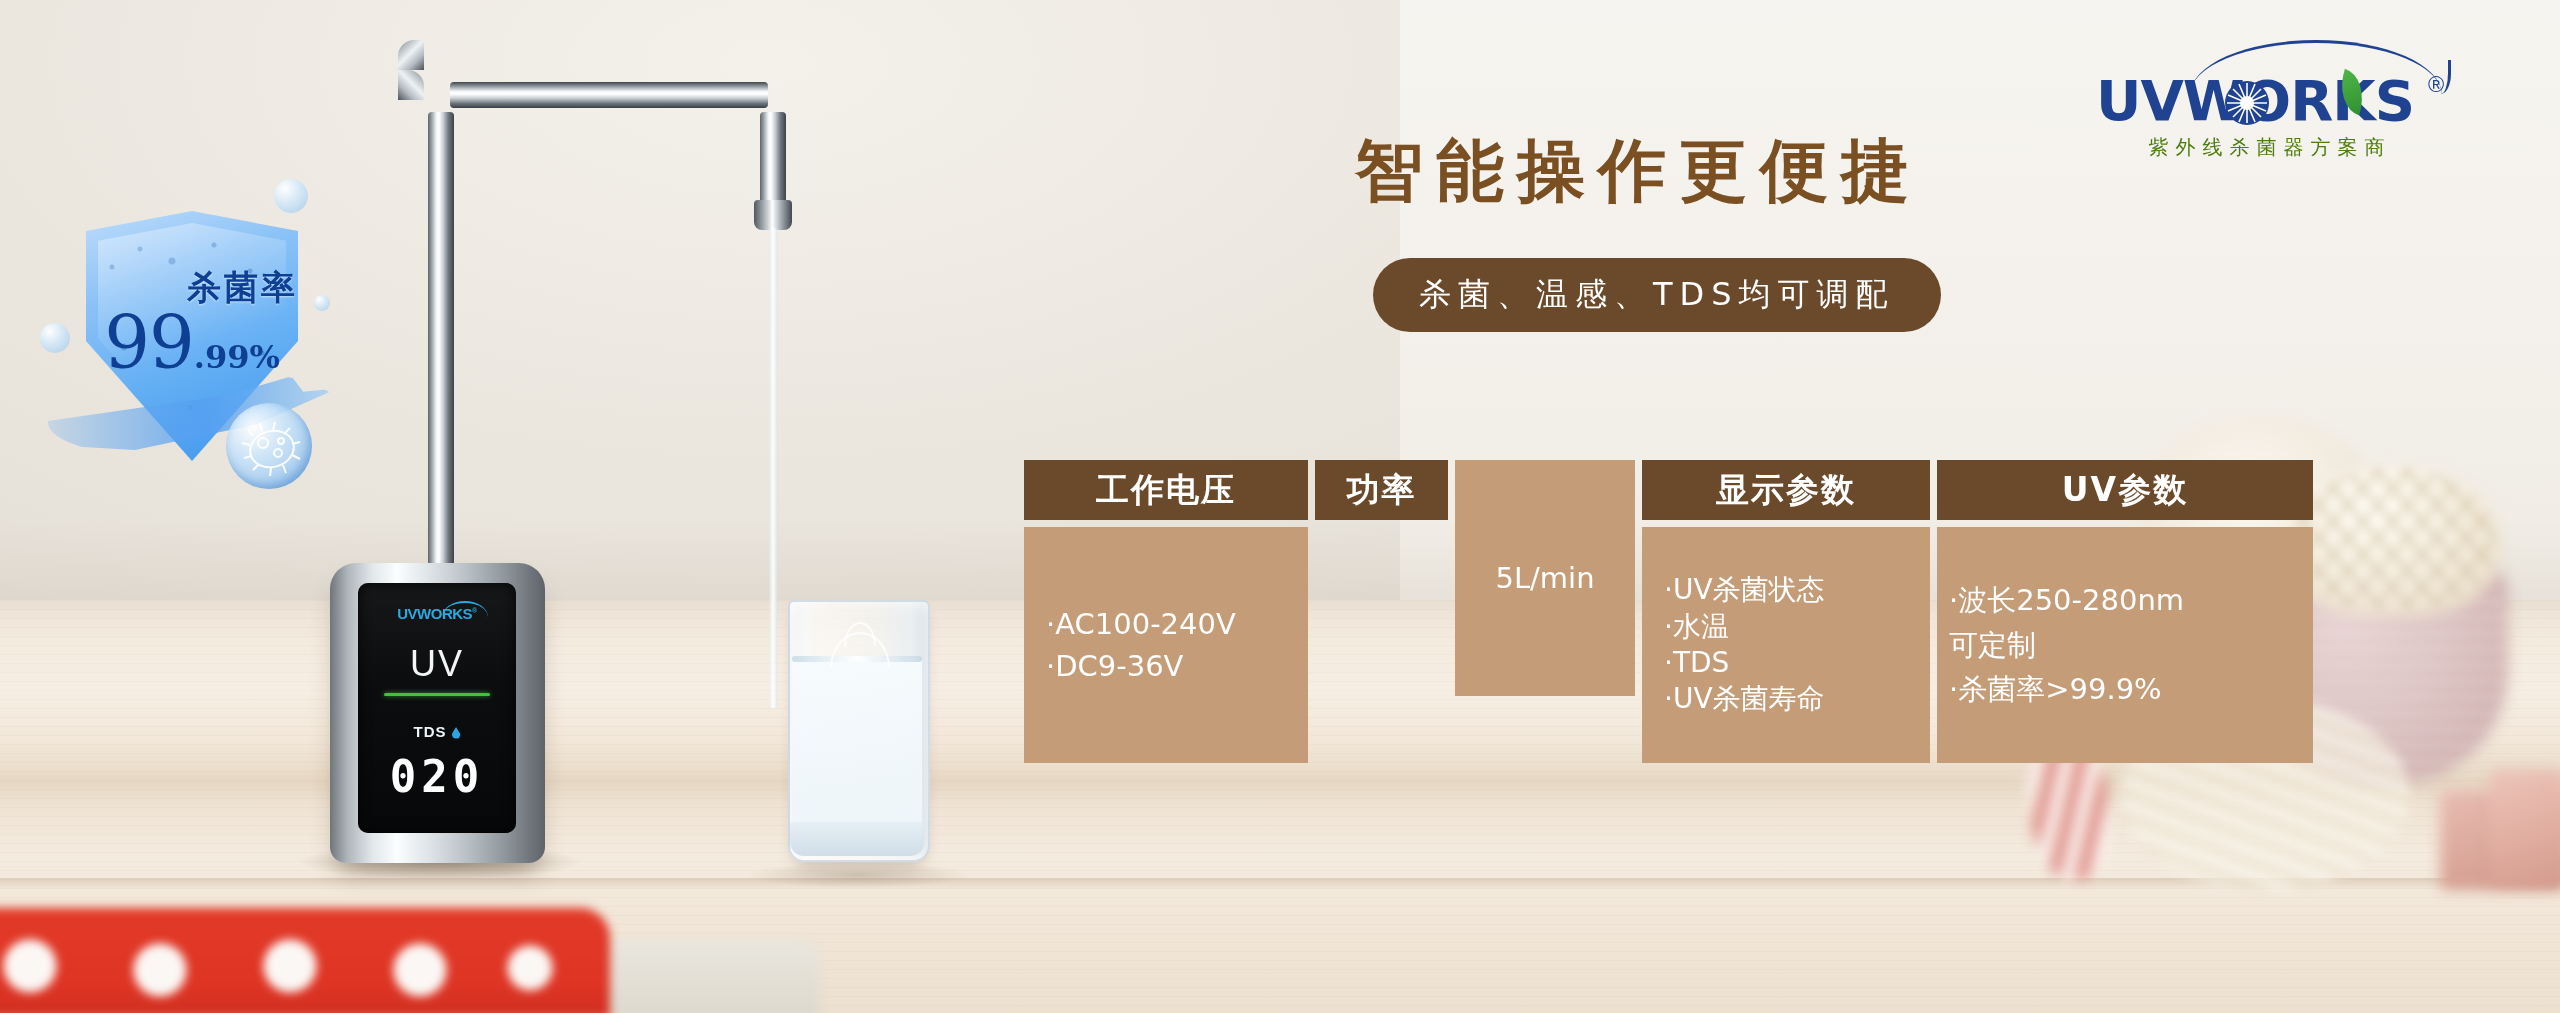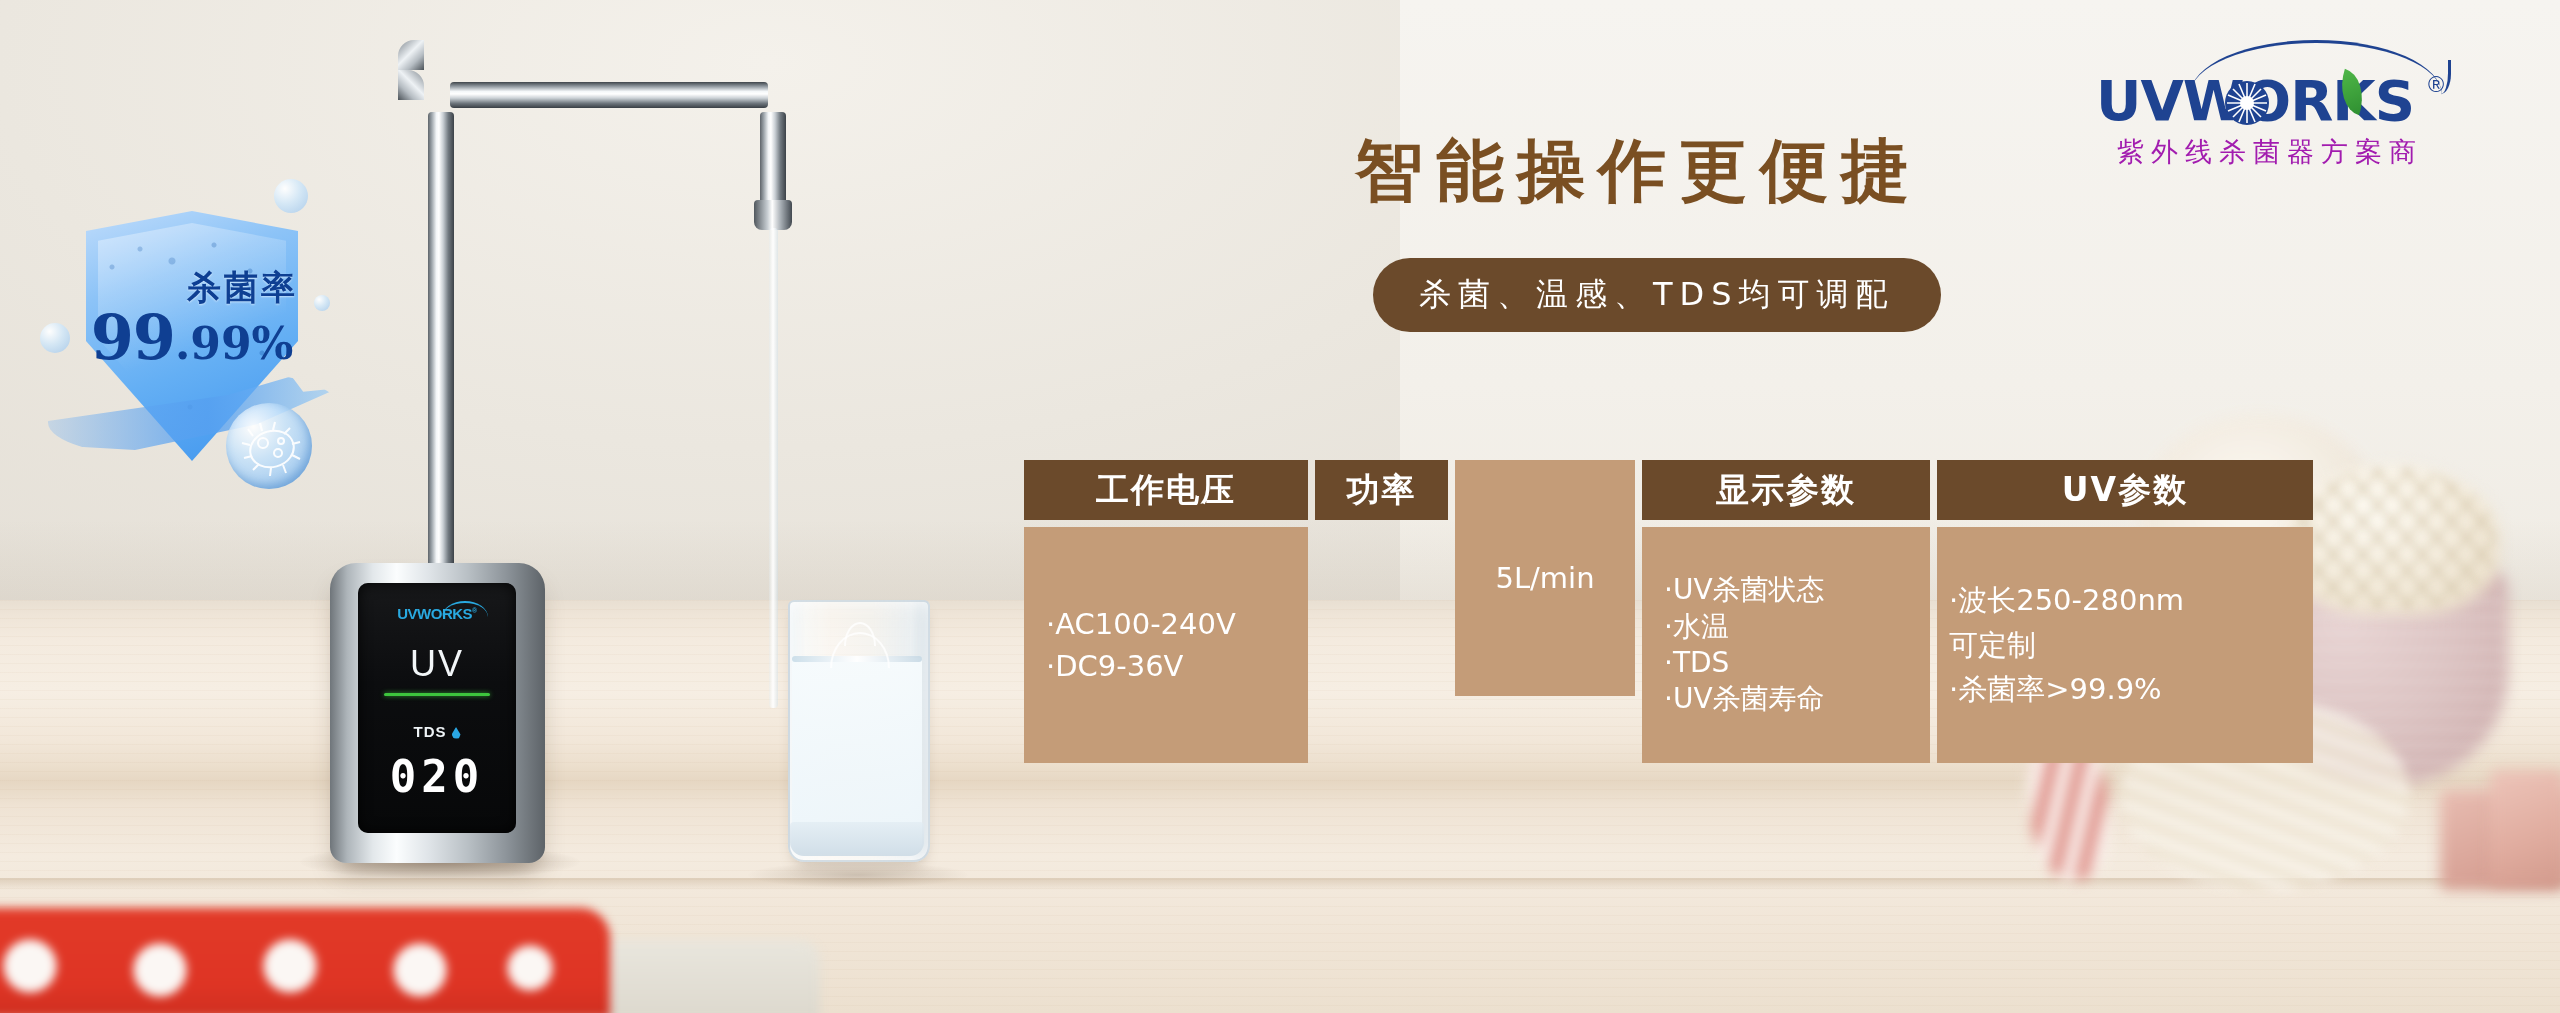--- a/index.html
+++ b/index.html
@@ -300,22 +300,22 @@
     position:absolute;left:48px;top:90px;width:212px;text-align:right;
     color:#0e3f93;font-size:34px;font-weight:bold;letter-spacing:3px;
     font-family:"DejaVu Sans","Liberation Sans",sans-serif;
     text-shadow:0 1px 2px rgba(255,255,255,.55);
   }
   .badge-pct{
     position:absolute;left:48px;top:132px;width:212px;text-align:center;
     color:#0f3f92;font-family:"DejaVu Serif","Liberation Serif",serif;
     line-height:1;
   }
-  .badge-pct .big{font-size:62px;font-weight:bold;letter-spacing:-1px;}
-  .badge-pct .small{font-size:44px;font-weight:bold;}
+  .badge-pct .big{font-size:72px;font-weight:normal;letter-spacing:-1px;}
+  .badge-pct .small{font-size:32px;font-weight:bold;}
   .badge-swoosh{
     position:absolute;left:10px;top:196px;width:290px;height:86px;
     background:linear-gradient(90deg,rgba(120,180,245,.30),rgba(86,160,240,.82) 55%,rgba(140,200,250,.55));
     clip-path:polygon(0% 58%, 62% 28%, 84% 6%, 88% 24%, 100% 20%, 72% 62%, 30% 92%, 0% 86%);
     border-radius:40%;
   }
   .badge-bug{
     position:absolute;left:188px;top:228px;width:86px;height:86px;border-radius:50%;
     background:radial-gradient(circle at 32% 28%, rgba(255,255,255,.92) 0%, rgba(195,226,252,.80) 38%, rgba(110,175,240,.75) 100%);
     box-shadow:inset -3px -4px 10px rgba(40,110,185,.40);
@@ -352,21 +352,21 @@
     font-size:56px;font-weight:bold;color:#1f4391;letter-spacing:-1px;
     white-space:nowrap;
   }
   .logo-reg{
     position:absolute;left:338px;top:34px;
     font-size:22px;color:#1f4391;font-family:"Liberation Sans",sans-serif;
   }
   .logo-sub{
     position:absolute;left:10px;top:96px;width:340px;text-align:center;
     font-family:Liberation Sans, sans-serif;
-    font-size:27px;color:#a21caf;letter-spacing:7px;white-space:nowrap;
+    font-size:20px;color:#4d7c0f;letter-spacing:7px;white-space:nowrap;
   }
   .logo-arc{
     position:absolute;left:100px;top:2px;width:252px;height:52px;
     border:3px solid #1f4391;border-bottom:none;border-left:none;border-right:none;
     border-radius:50% 50% 0 0 / 100% 100% 0 0;
   }
   .logo-arc-tail{
     position:absolute;left:344px;top:22px;width:14px;height:34px;
     border-right:3px solid #1f4391;border-radius:0 0 60% 0;
   }

